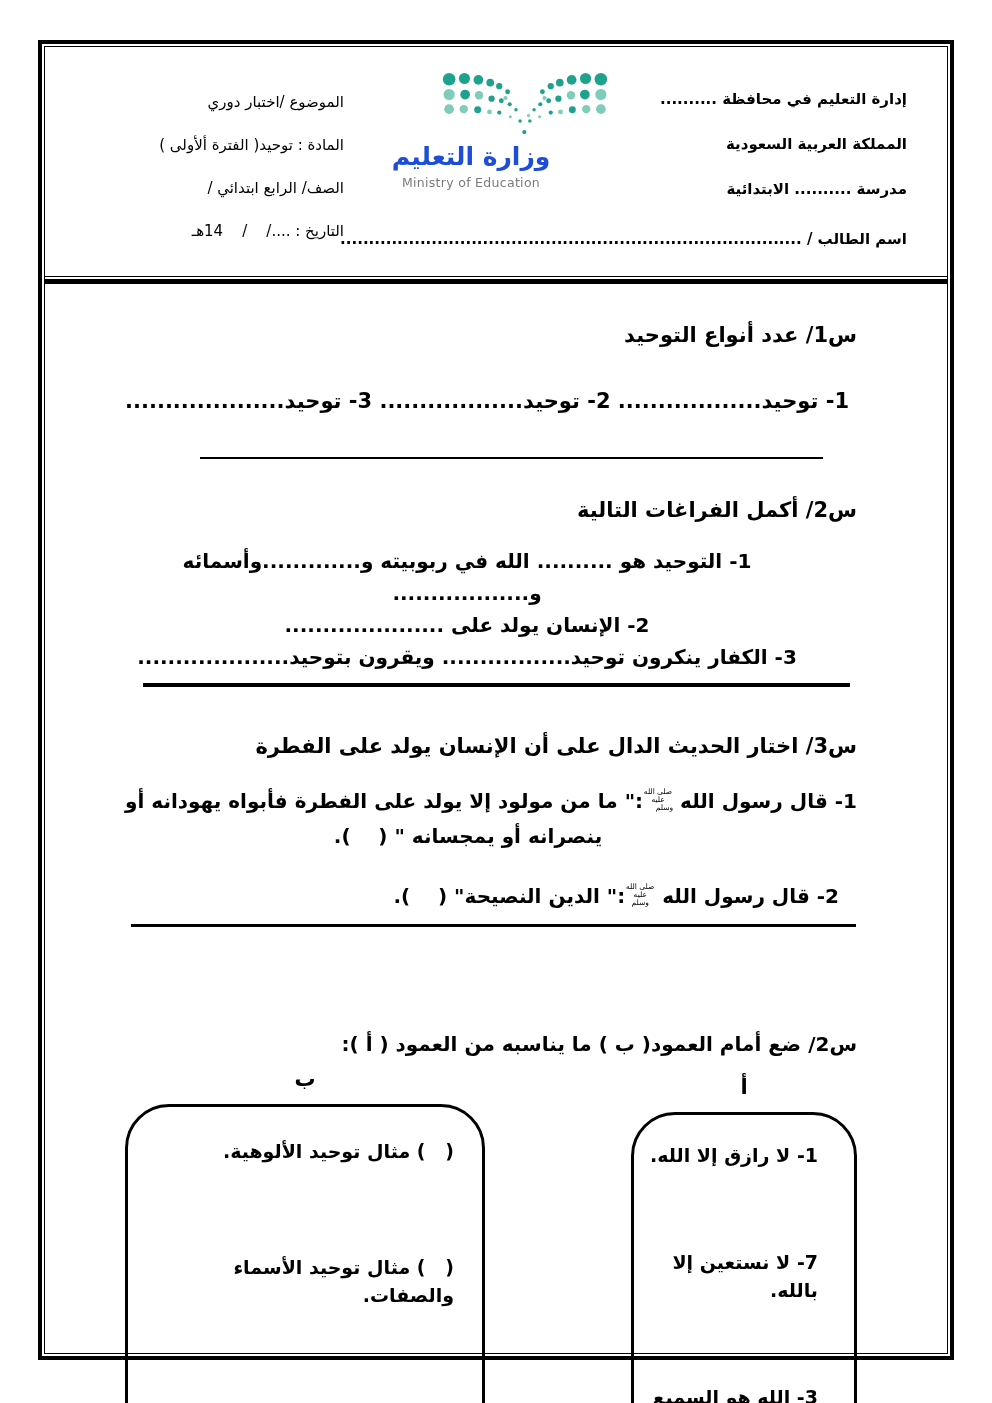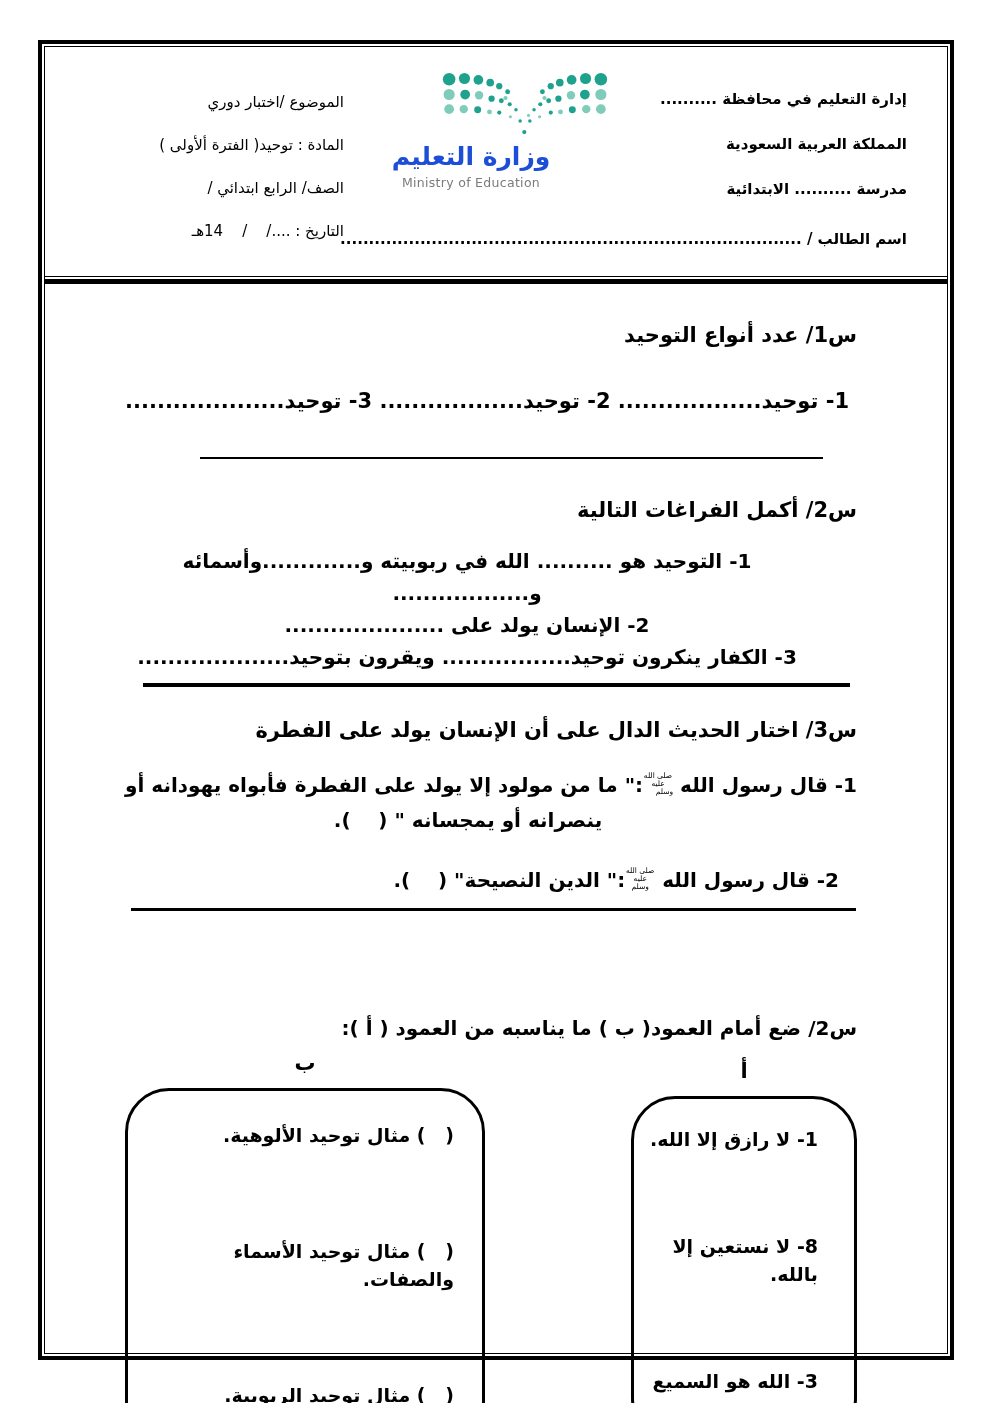--- a/index.html
+++ b/index.html
@@ -44,21 +44,21 @@
   
   .content{ direction:rtl; padding:0 90px 0 80px; font-weight:bold; }
   .q-title{ font-size:21px; line-height:1.5; text-align:right; }
   .qt1{ margin-top:36px; }
   .q1-blanks{ font-size:21px; text-align:left; margin-top:34px; line-height:1.5; }
   .rule{ border:0; border-top:2px solid #000; margin:40px 34px 0 75px; }
   .rule2{ border-top:4px solid #000; margin:10px 7px 0 18px; }
   .rule3{ border-top:3px solid #000; margin:10px 1px 0 6px; }
   .qt2{ margin-top:36px; }
   .q2-items{ margin-top:18px; padding-right:48px; font-size:20px; line-height:32px; text-align:center; }
-  .qt3{ margin-top:28px; }
+  .qt3{ margin-top:44px; }
   .hadith1{ margin-top:22px; font-size:20px; line-height:35px; }
   .hadith-l1{ text-align:justify; text-align-last:justify; }
   .hadith-l2{ width:330px; margin-right:auto; margin-left:178px; text-align:center; }
   .hadith2{ margin-top:25px; font-size:20px; line-height:35px; text-align:right; padding-left:0; padding-right:18px; text-align:right; direction:rtl; }
   .saw{
     display:inline-block; width:30px; font-size:7.5px; line-height:1.1;
     text-align:center; vertical-align:-2px; font-weight:normal; white-space:normal;
   }
   .qt4{ margin-top:102px; font-size:20px; }
   .match-row{ display:flex; justify-content:space-between; align-items:flex-start; margin-top:14px; direction:rtl; }
@@ -175,21 +175,21 @@
       </div>
       <div class="hadith2"><span>2- قال رسول الله </span><span class="saw">صلى الله عليه وسلم</span><span>:" الدين النصيحة" (&nbsp;&nbsp;&nbsp;&nbsp;).</span></div>
       <hr class="rule rule3">
 
       <div class="q-title qt4">س2/ ضع أمام العمود( ب ) ما يناسبه من العمود ( أ ):</div>
       <div class="match-row">
         <div class="col-a">
           <div class="col-label">أ</div>
           <div class="match-box box-a">
             <div>1- لا رازق إلا الله.</div>
-            <div>8- لا نستعين إلا بالله.</div>
+            <div>7- لا نستعين إلا بالله.</div>
             <div>3- الله هو السميع</div>
           </div>
         </div>
         <div class="col-b">
           <div class="col-label">ب</div>
           <div class="match-box box-b">
             <div>(&nbsp;&nbsp;&nbsp;) مثال توحيد الألوهية.</div>
             <div>(&nbsp;&nbsp;&nbsp;) مثال توحيد الأسماء والصفات.</div>
             <div>(&nbsp;&nbsp;&nbsp;) مثال توحيد الربوبية.</div>
           </div>

